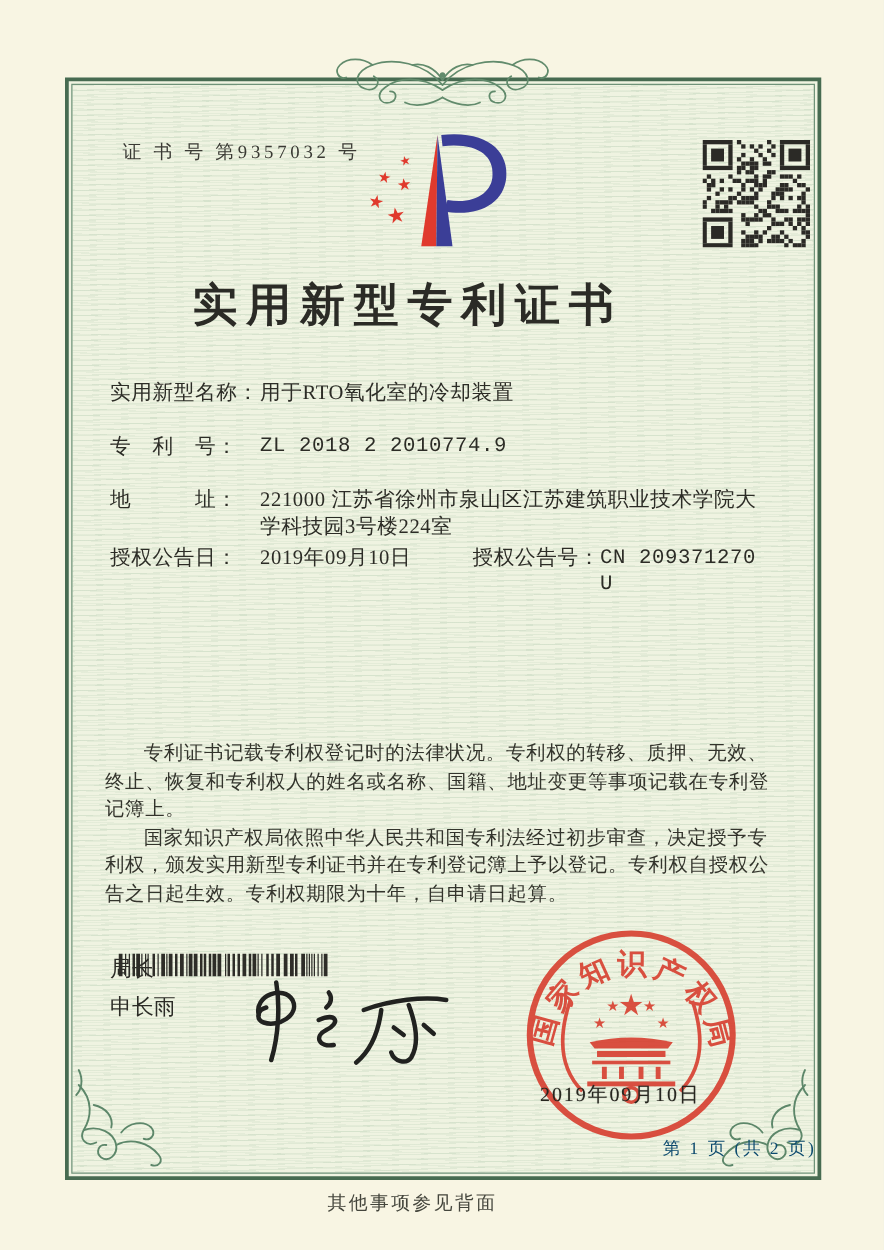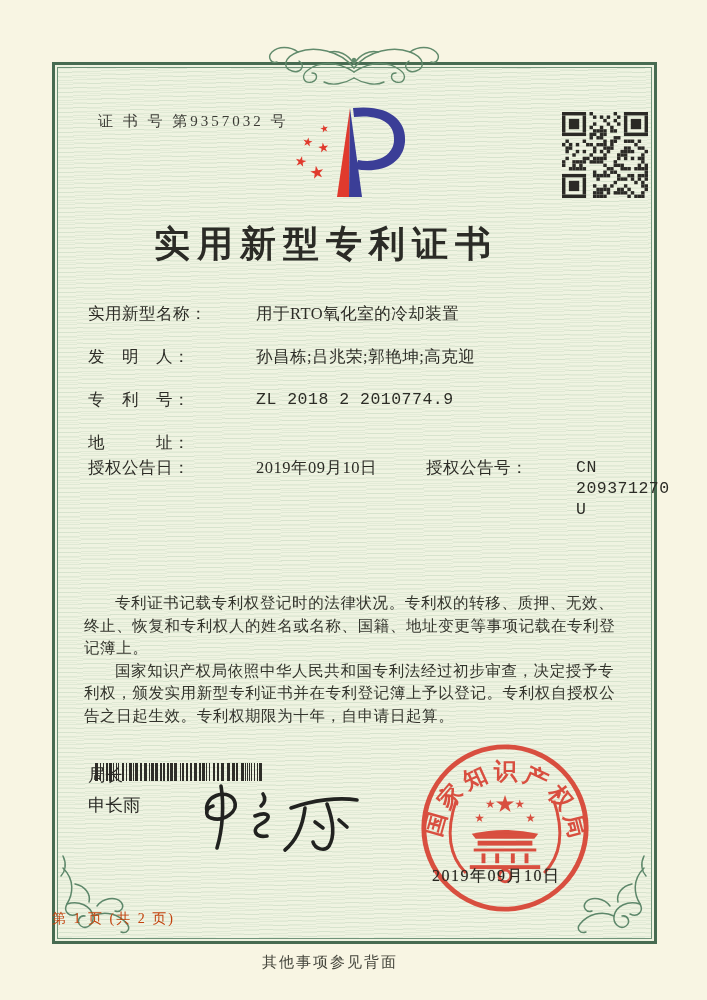--- a/index.html
+++ b/index.html
@@ -21,36 +21,36 @@
       repeating-linear-gradient(2deg, rgba(120,165,128,0.09) 0 1px, rgba(0,0,0,0) 1px 5px);
   }
   .abs{position:absolute;}
   .cert-no{left:98px;top:112px;font-size:15px;letter-spacing:3px;color:#3a3a34;}
   .title{left:52px;top:220px;width:508px;text-align:center;font-size:36px;font-weight:600;
          letter-spacing:7px;color:#2b2b26;margin-left:20px;}
   .fields{left:88px;top:303px;width:532px;font-size:16.5px;line-height:21px;color:#2c2c26;}
   .field-row{display:flex;margin-bottom:22px;}
   .field-row.addr{margin-bottom:4px;}
   .field-label{width:120px;flex:none;letter-spacing:0.5px;}
-  .field-value{flex:1;letter-spacing:0.5px;margin-left:48px;}
+  .field-value{flex:1;letter-spacing:0.5px;}
   .field-value.num{font-family:Liberation Mono, monospace;}
   .gz-label{margin-left:24px;}
   .paras{left:84px;top:592px;width:546px;font-size:15.5px;line-height:22.5px;
          color:#33342c;letter-spacing:0.6px;}
   .paras p{margin:0;text-indent:2em;}
   .barcode{left:95px;top:763px;width:172px;height:18px;display:flex;align-items:stretch;}
   .barcode .b{height:100%;}
   .director{left:88px;top:760px;font-size:17.5px;line-height:30px;color:#2b2b26;
             font-family:"Liberation Sans","DejaVu Sans",sans-serif;}
   .sig-svg{left:193px;top:778px;}
   .seal-wrap{left:417px;top:740px;width:176px;height:176px;}
   .seal-date{left:432px;top:866px;font-size:16px;letter-spacing:1.5px;color:#26261f;
              text-shadow:0 0 1px rgba(60,60,60,.4);}
-  .page-num{left:52px;top:910px;width:601px;text-align:left;font-size:14px;
-            letter-spacing:2px;color:#c2410c;}
+  .page-num{left:52px;top:910px;width:601px;text-align:right;font-size:14px;
+            letter-spacing:2px;color:#0c4a6e;}
   .footer-note{left:0;top:953px;width:660px;text-align:center;font-size:15px;
                letter-spacing:2px;color:#44453c;}
   .qr{left:562px;top:112px;}
   .logo{left:289px;top:102px;}
   .flourish-top{left:252px;top:38px;}
   .fl-bl{left:57px;bottom:64px;}
   .fl-br{right:57px;bottom:64px;transform:scaleX(-1);}
   svg{display:block;}
 </style>
 </head>
@@ -309,29 +309,26 @@
   </svg>
 
 <div class="abs title">实用新型专利证书</div>
 
 <div class="abs fields">
   <div class="field-row">
     <span class="field-label">实用新型名称：</span>
     <span class="field-value">用于RTO氧化室的冷却装置</span>
   </div>
   <div class="field-row">
-    <span class="field-label">发　明　人：</span>
-    <span class="field-value">孙昌栋;吕兆荣;郭艳坤;高克迎</span>
-  </div>
-  <div class="field-row">
     <span class="field-label">专　利　号：</span>
     <span class="field-value num">ZL 2018 2 2010774.9</span>
   </div>
   <div class="field-row addr">
     <span class="field-label">地　　　址：</span>
+    <span class="field-value">221000 江苏省徐州市泉山区江苏建筑职业技术学院大学科技园3号楼224室</span>
   </div>
   <div class="field-row">
     <span class="field-label">授权公告日：</span>
     <span class="field-value" style="flex:none;width:146px;">2019年09月10日</span>
     <span class="field-label gz-label" style="width:auto;">授权公告号：</span>
     <span class="field-value num">CN 209371270 U</span>
   </div>
 </div>
 
 <div class="abs paras">

